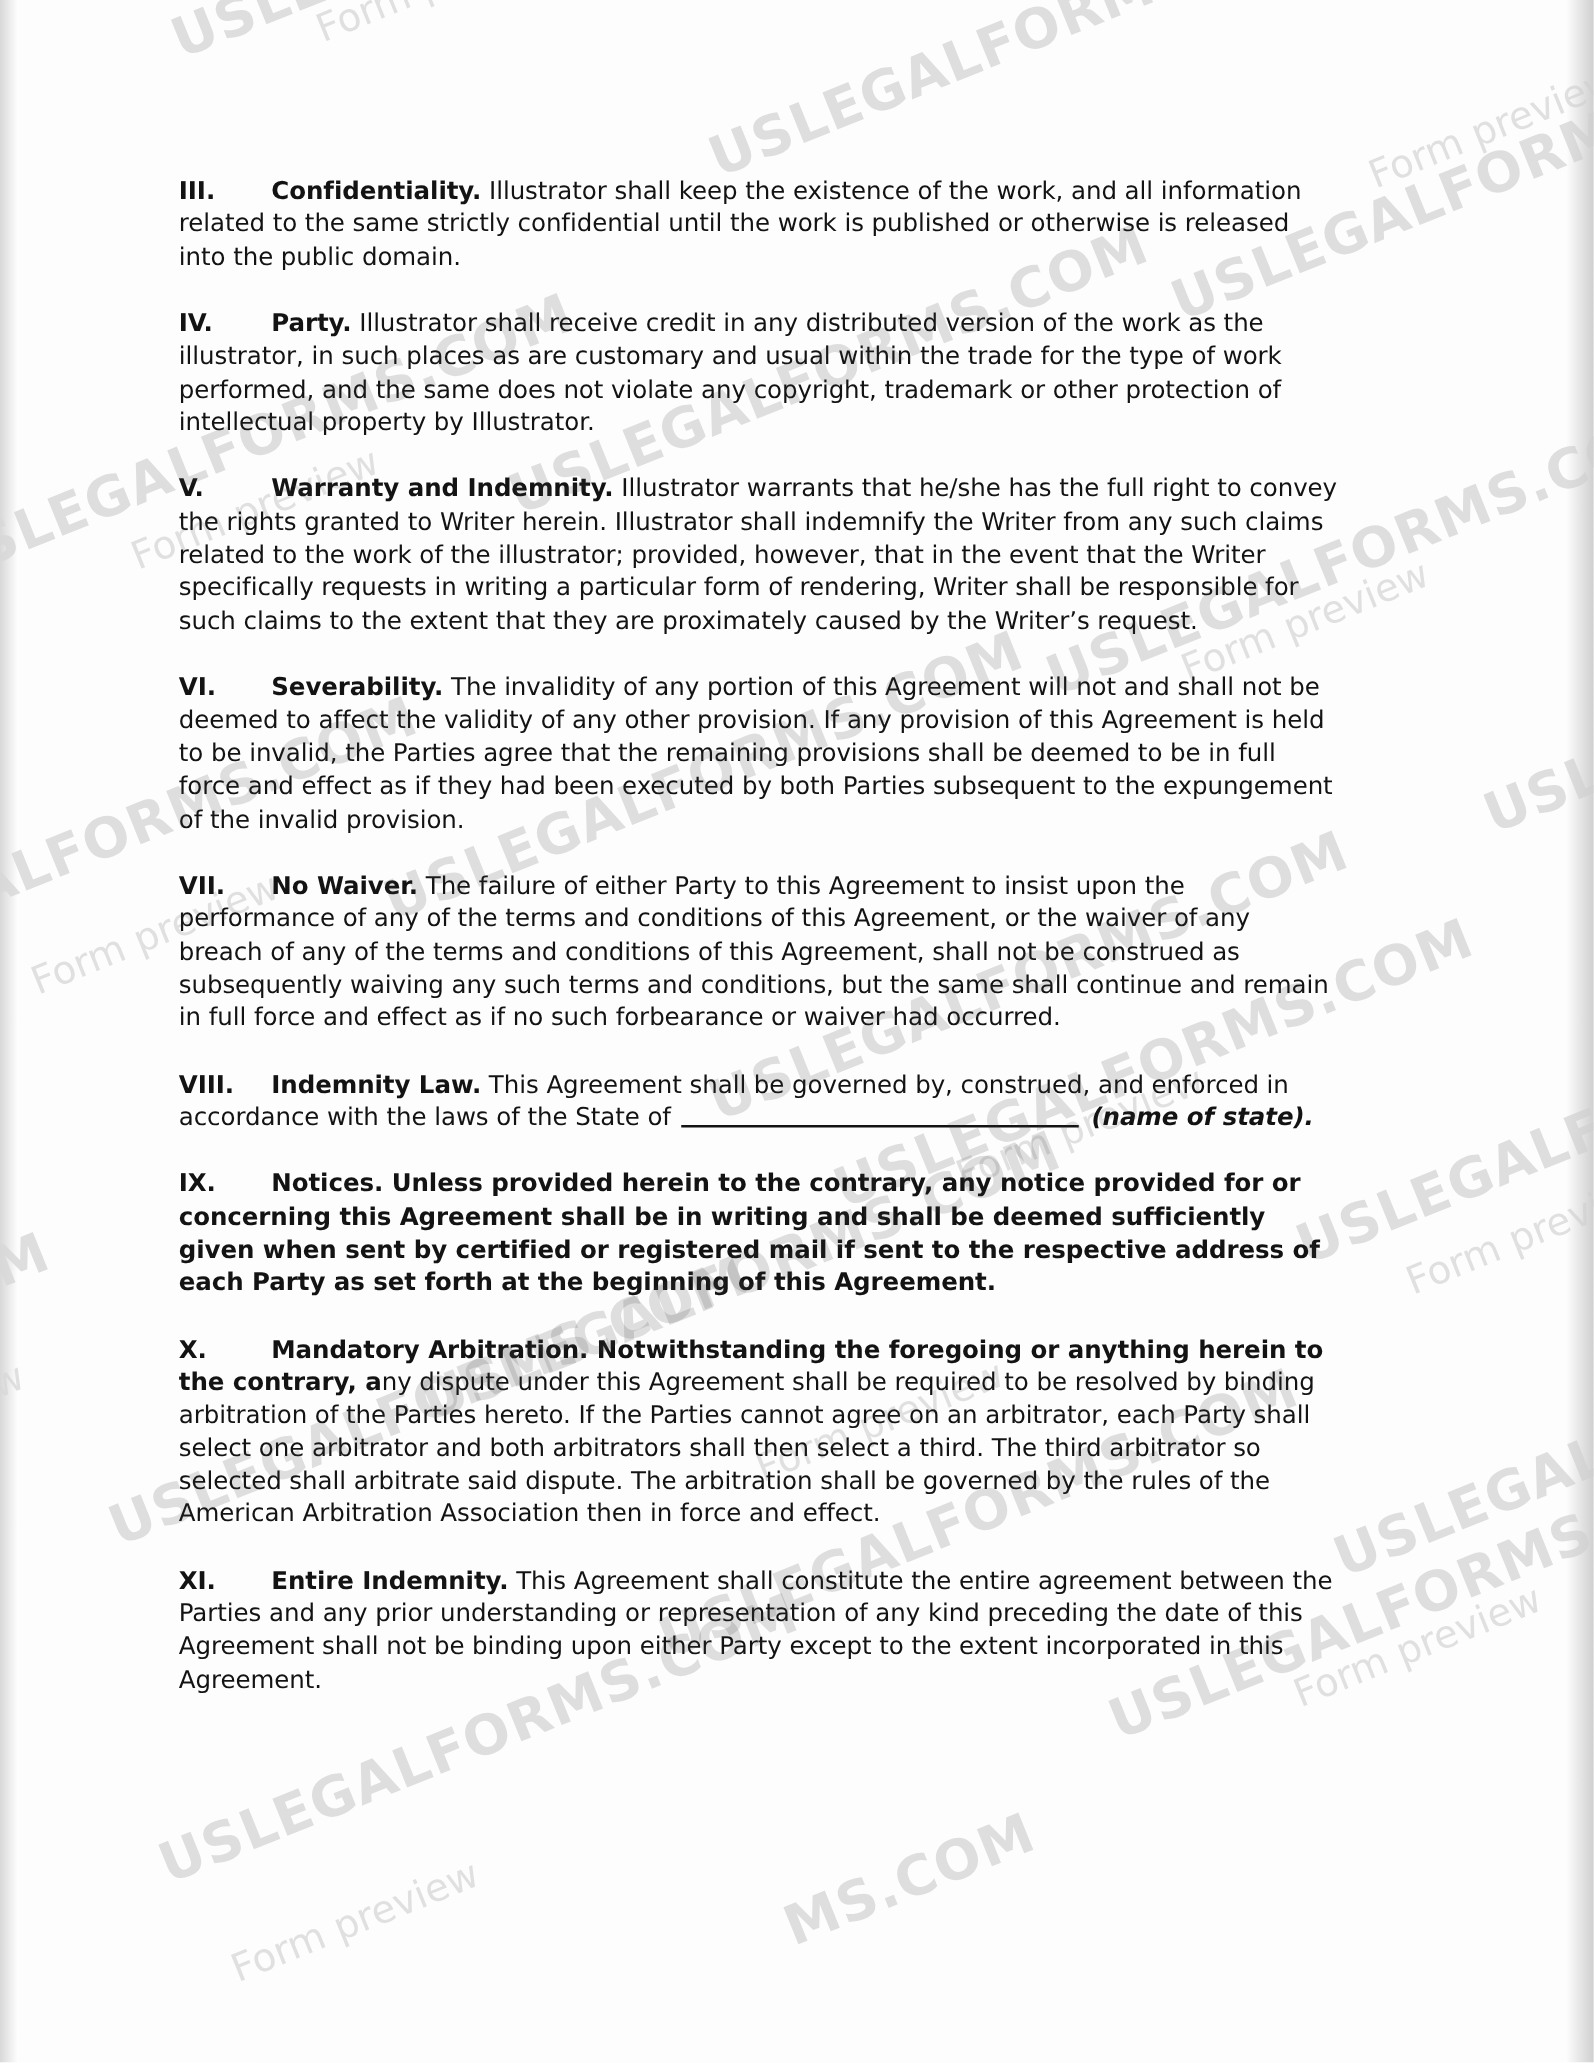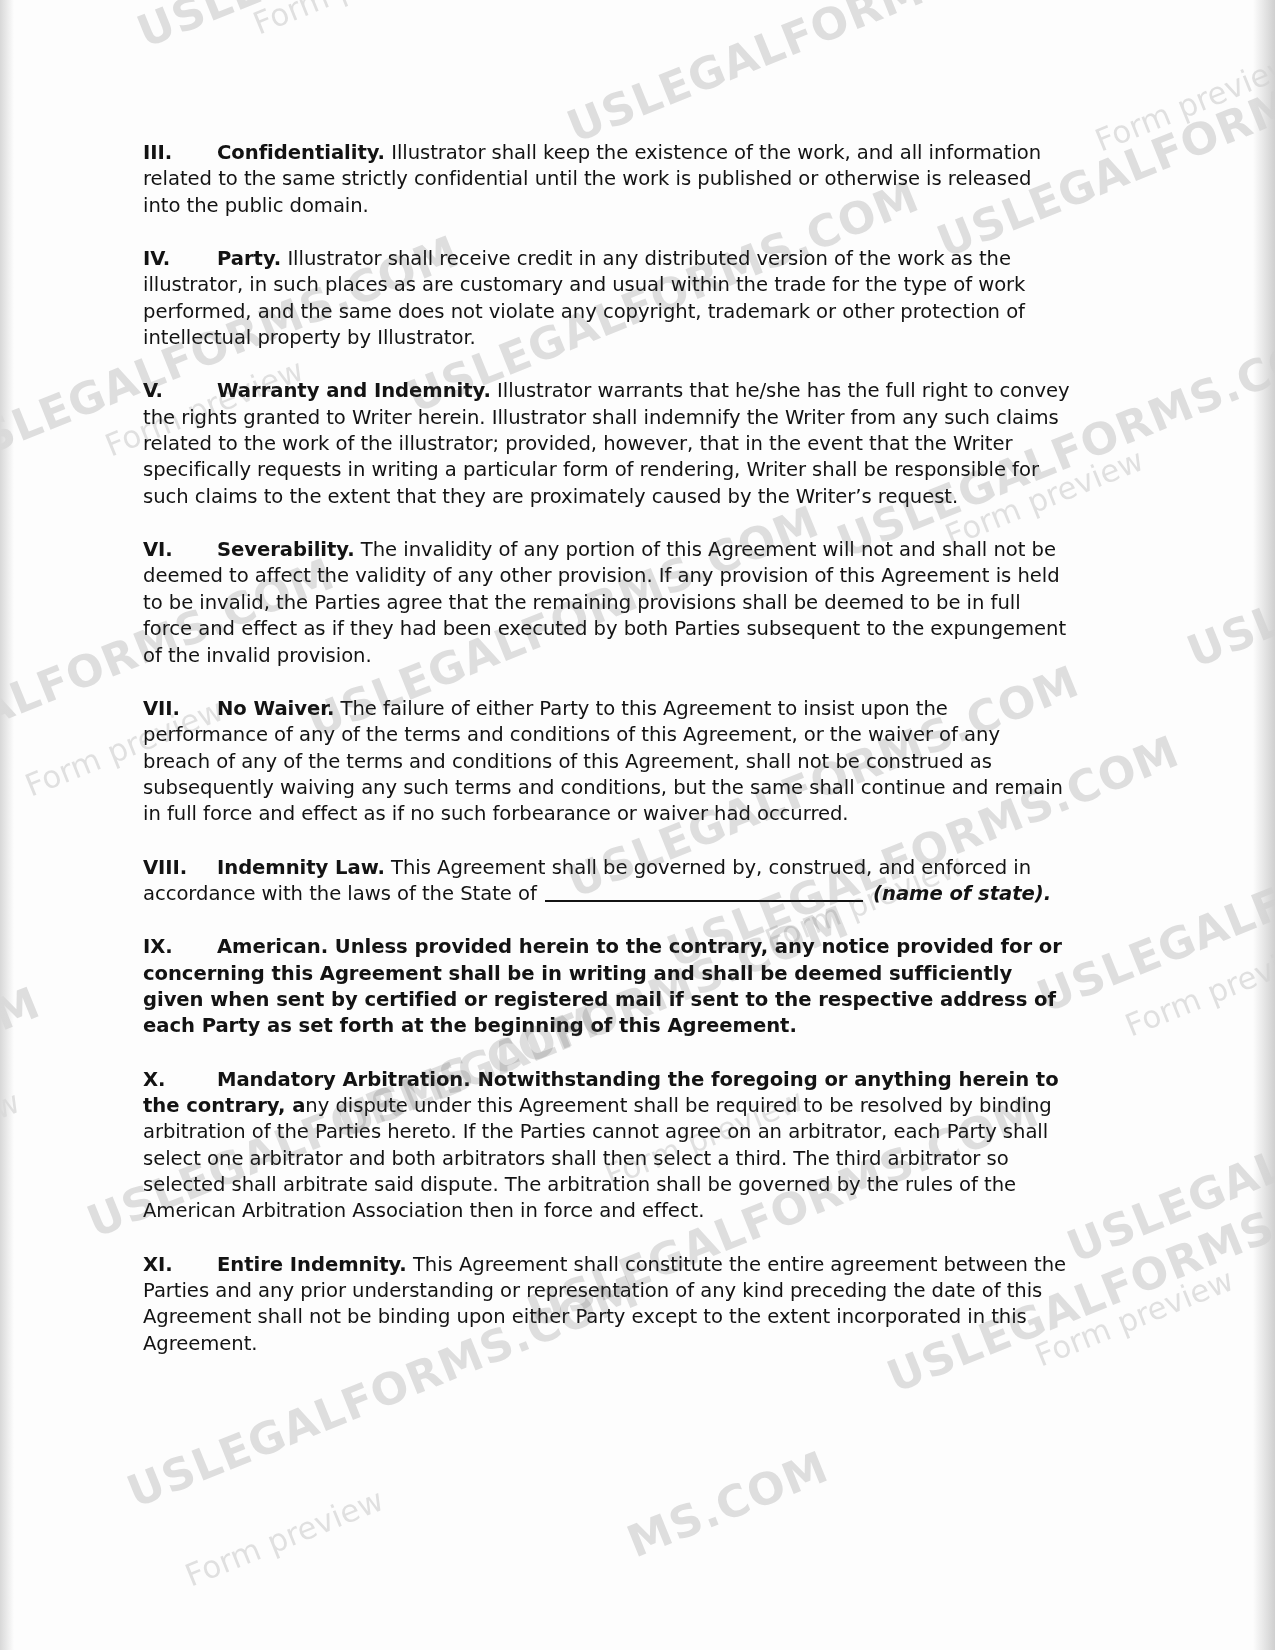--- a/index.html
+++ b/index.html
@@ -140,21 +140,21 @@
 
     <p class="clause">
       <span class="num">VII.</span><span class="title">No Waiver.</span><span class="body"> The failure of either Party to this Agreement to insist upon the performance of any of the terms and conditions of this Agreement, or the waiver of any breach of any of the terms and conditions of this Agreement, shall not be construed as subsequently waiving any such terms and conditions, but the same shall continue and remain in full force and effect as if no such forbearance or waiver had occurred.</span>
     </p>
 
     <p class="clause">
       <span class="num">VIII.</span><span class="title">Indemnity Law.</span><span class="body"> This Agreement shall be governed by, construed, and enforced in accordance with the laws of the State of </span><span class="blank-line"></span> <span class="italic">(name of state).</span>
     </p>
 
     <p class="clause allbold">
-      <span class="num">IX.</span><span class="title">American.</span><span class="body"> Unless provided herein to the contrary, any notice provided for or concerning this Agreement shall be in writing and shall be deemed sufficiently given when sent by certified or registered mail if sent to the respective address of each Party as set forth at the beginning of this Agreement.</span>
+      <span class="num">IX.</span><span class="title">Notices.</span><span class="body"> Unless provided herein to the contrary, any notice provided for or concerning this Agreement shall be in writing and shall be deemed sufficiently given when sent by certified or registered mail if sent to the respective address of each Party as set forth at the beginning of this Agreement.</span>
     </p>
 
     <p class="clause">
       <span class="num">X.</span><span class="title">Mandatory Arbitration.</span><span class="title"> Notwithstanding the foregoing or anything herein to the contrary, a</span><span class="body">ny dispute under this Agreement shall be required to be resolved by binding arbitration of the Parties hereto.  If the Parties cannot agree on an arbitrator, each Party shall select one arbitrator and both arbitrators shall then select a third.  The third arbitrator so selected shall arbitrate said dispute. The arbitration shall be governed by the rules of the American Arbitration Association then in force and effect.</span>
     </p>
 
     <p class="clause">
       <span class="num">XI.</span><span class="title">Entire Indemnity.</span><span class="body"> This Agreement shall constitute the entire agreement between the Parties and any prior understanding or representation of any kind preceding the date of this Agreement shall not be binding upon either Party except to the extent incorporated in this Agreement.</span>
     </p>
 

